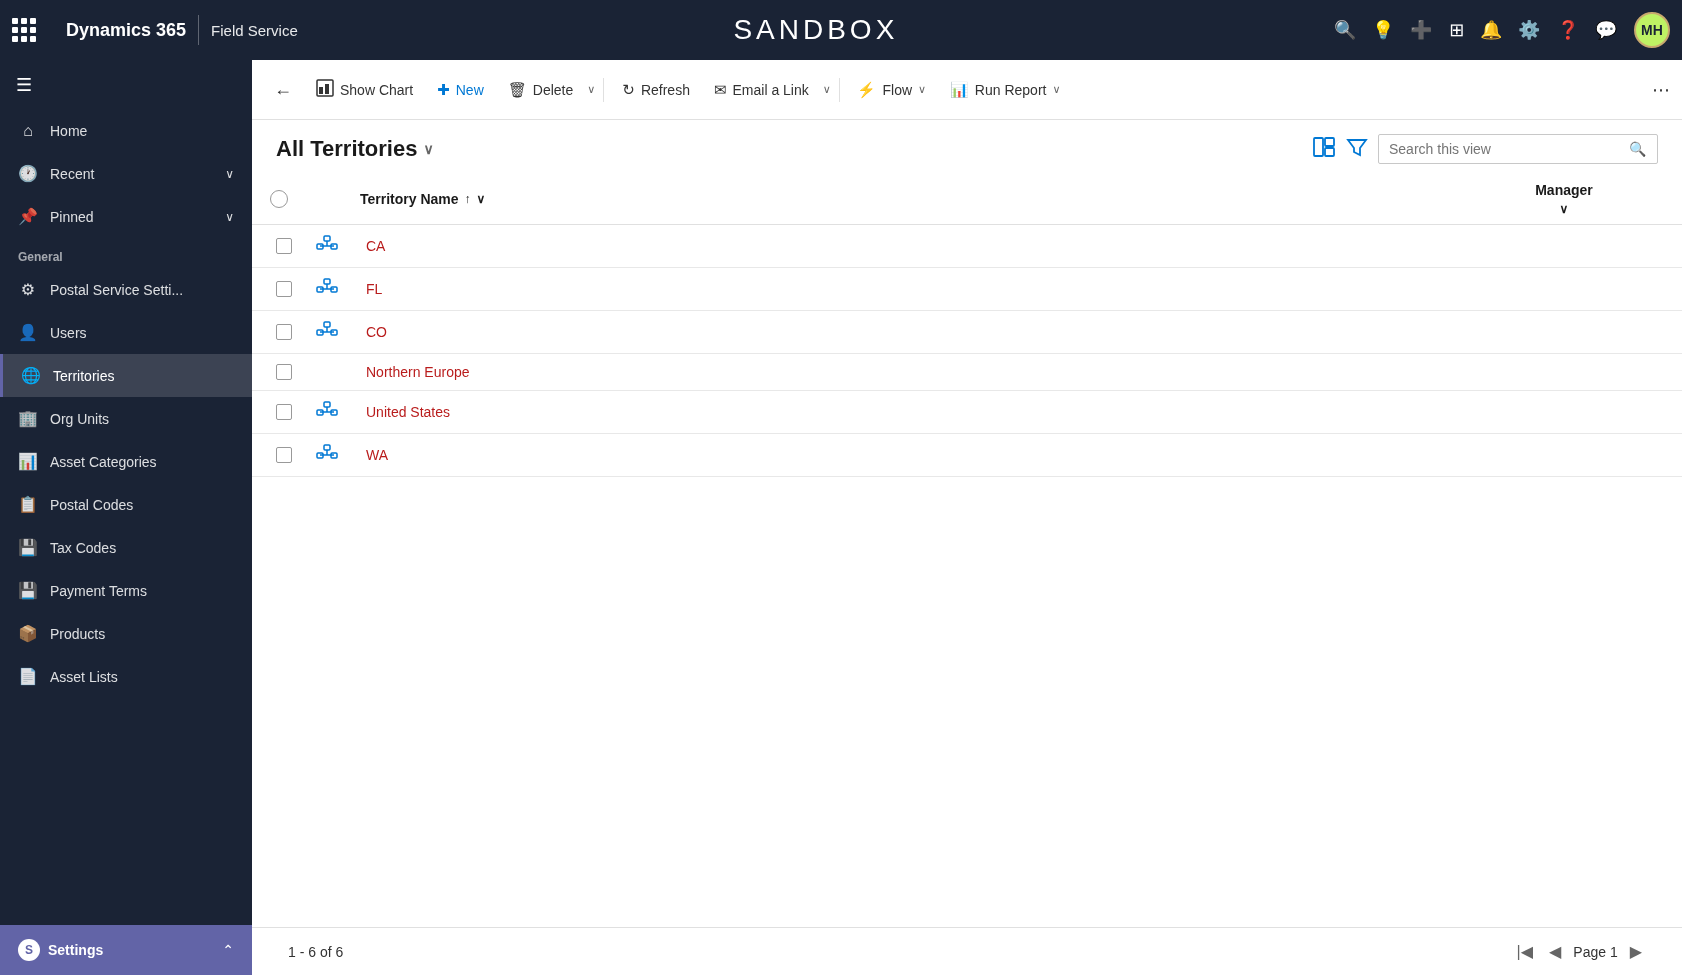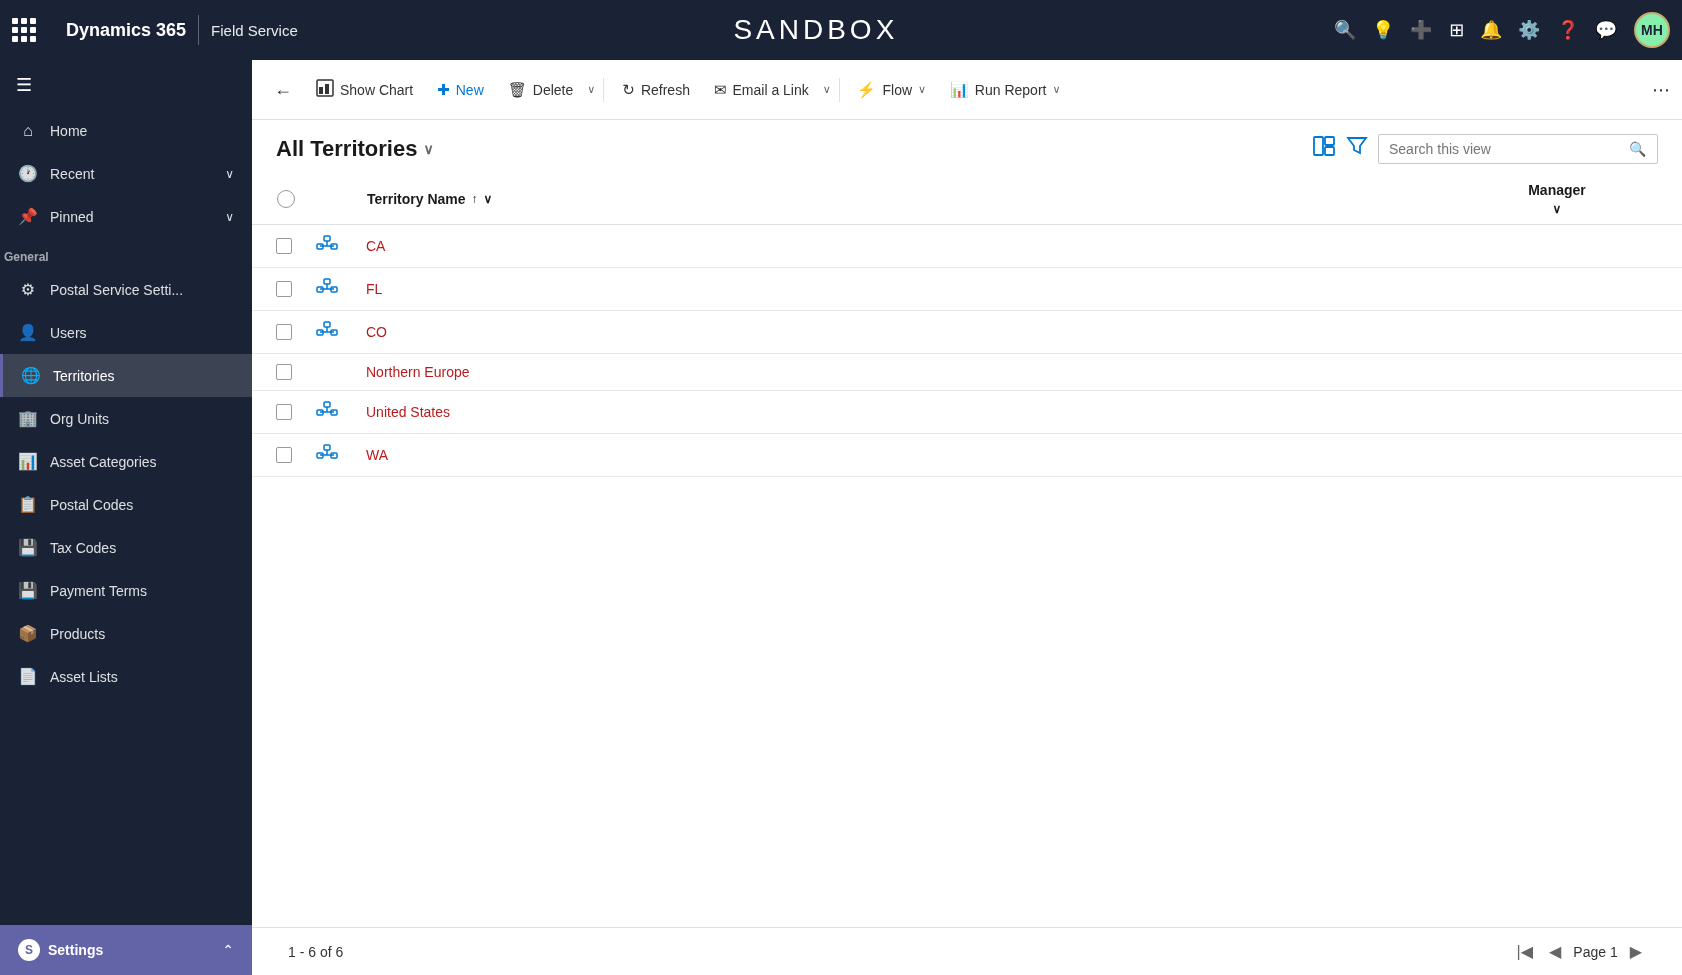--- a/index.html
+++ b/index.html
@@ -20,21 +20,21 @@
     .top-nav-dots { display: grid; grid-template-columns: repeat(3,6px); gap: 3px; }
     .top-nav-dots span { width: 6px; height: 6px; background: white; border-radius: 1px; display: block; }
     .top-nav-brand { font-size: 18px; font-weight: 600; color: white; margin-left: 20px; }
     .top-nav-divider { width: 1px; height: 30px; background: rgba(255,255,255,0.3); }
     .top-nav-module { font-size: 15px; color: rgba(255,255,255,0.9); text-align: center; }
     .top-nav-title { flex: 1; text-align: center; font-size: 28px; font-weight: 300; letter-spacing: 4px; color: white; }
     .top-nav-icons { display: flex; align-items: center; gap: 16px; }
     .top-nav-icon { color: white; font-size: 18px; cursor: pointer; }
     .top-nav-avatar {
       width: 36px; height: 36px; border-radius: 50%;
-      background: #86efac; color: #1a2335; font-weight: 700;
+      background: #bef264; color: #1a2335; font-weight: 700;
       display: flex; align-items: center; justify-content: center; font-size: 14px;
       border: 2px solid #c8a96e; cursor: pointer;
     }
 
     
     .main-layout { display: flex; flex: 1; overflow: hidden; }
 
     
     .sidebar {
       width: 252px;
@@ -55,21 +55,21 @@
     .sidebar-nav-item {
       display: flex; align-items: center; gap: 12px;
       padding: 12px 18px;
       cursor: pointer;
       color: rgba(255,255,255,0.85);
       font-size: 14px;
     }
     .sidebar-nav-item .icon { font-size: 16px; width: 20px; text-align: center; }
     .sidebar-nav-item .chevron { margin-left: auto; font-size: 12px; }
     .sidebar-section-header {
-      padding: 12px 4px 4px;
+      padding: 12px 18px 4px;
       font-size: 12px;
       font-weight: 700;
       color: rgba(255,255,255,0.6);
       text-transform: none;
     }
     .sidebar-nav-item.active {
       background: rgba(255,255,255,0.15);
       border-left: 3px solid #6264a7;
       color: white;
     }
@@ -116,39 +116,39 @@
     .view-header {
       display: flex; align-items: center;
       padding: 14px 24px 10px;
       gap: 12px;
     }
     .view-title {
       font-size: 22px; font-weight: 700; color: #1a1a1a;
       display: flex; align-items: center; gap: 6px;
     }
     .view-title-chevron { font-size: 14px; color: #666; cursor: pointer; }
-    .view-header-actions { margin-left: auto; display: flex; gap: 10px; }
+    .view-header-actions { margin-left: auto; display: flex; align-items: center; gap: 10px; }
     .search-box {
       display: flex; align-items: center;
       border: 1px solid #c8c8c8;
       border-radius: 2px;
       padding: 6px 10px;
       width: 280px;
       gap: 8px;
     }
     .search-box input {
       border: none; outline: none; font-size: 14px; color: #666; width: 100%;
     }
     .search-box .icon { color: #666; font-size: 14px; cursor: pointer; }
 
     
     .data-table { flex: 1; overflow: auto; }
     .table-header {
       display: flex; align-items: center;
-      padding: 8px 25px;
+      padding: 8px 18px;
       border-bottom: 1px solid #e0e0e0;
       background: white;
       position: sticky; top: 0;
     }
     .th-checkbox { width: 40px; }
     .th-icon { width: 50px; }
     .th-name { flex: 1; display: flex; align-items: center; gap: 6px; font-size: 14px; font-weight: 600; color: #1a1a1a; cursor: pointer; }
     .th-manager { width: 200px; display: flex; align-items: center; gap: 4px; font-size: 14px; font-weight: 600; color: #1a1a1a; cursor: pointer; flex-direction: column; }
 
     .table-row {

